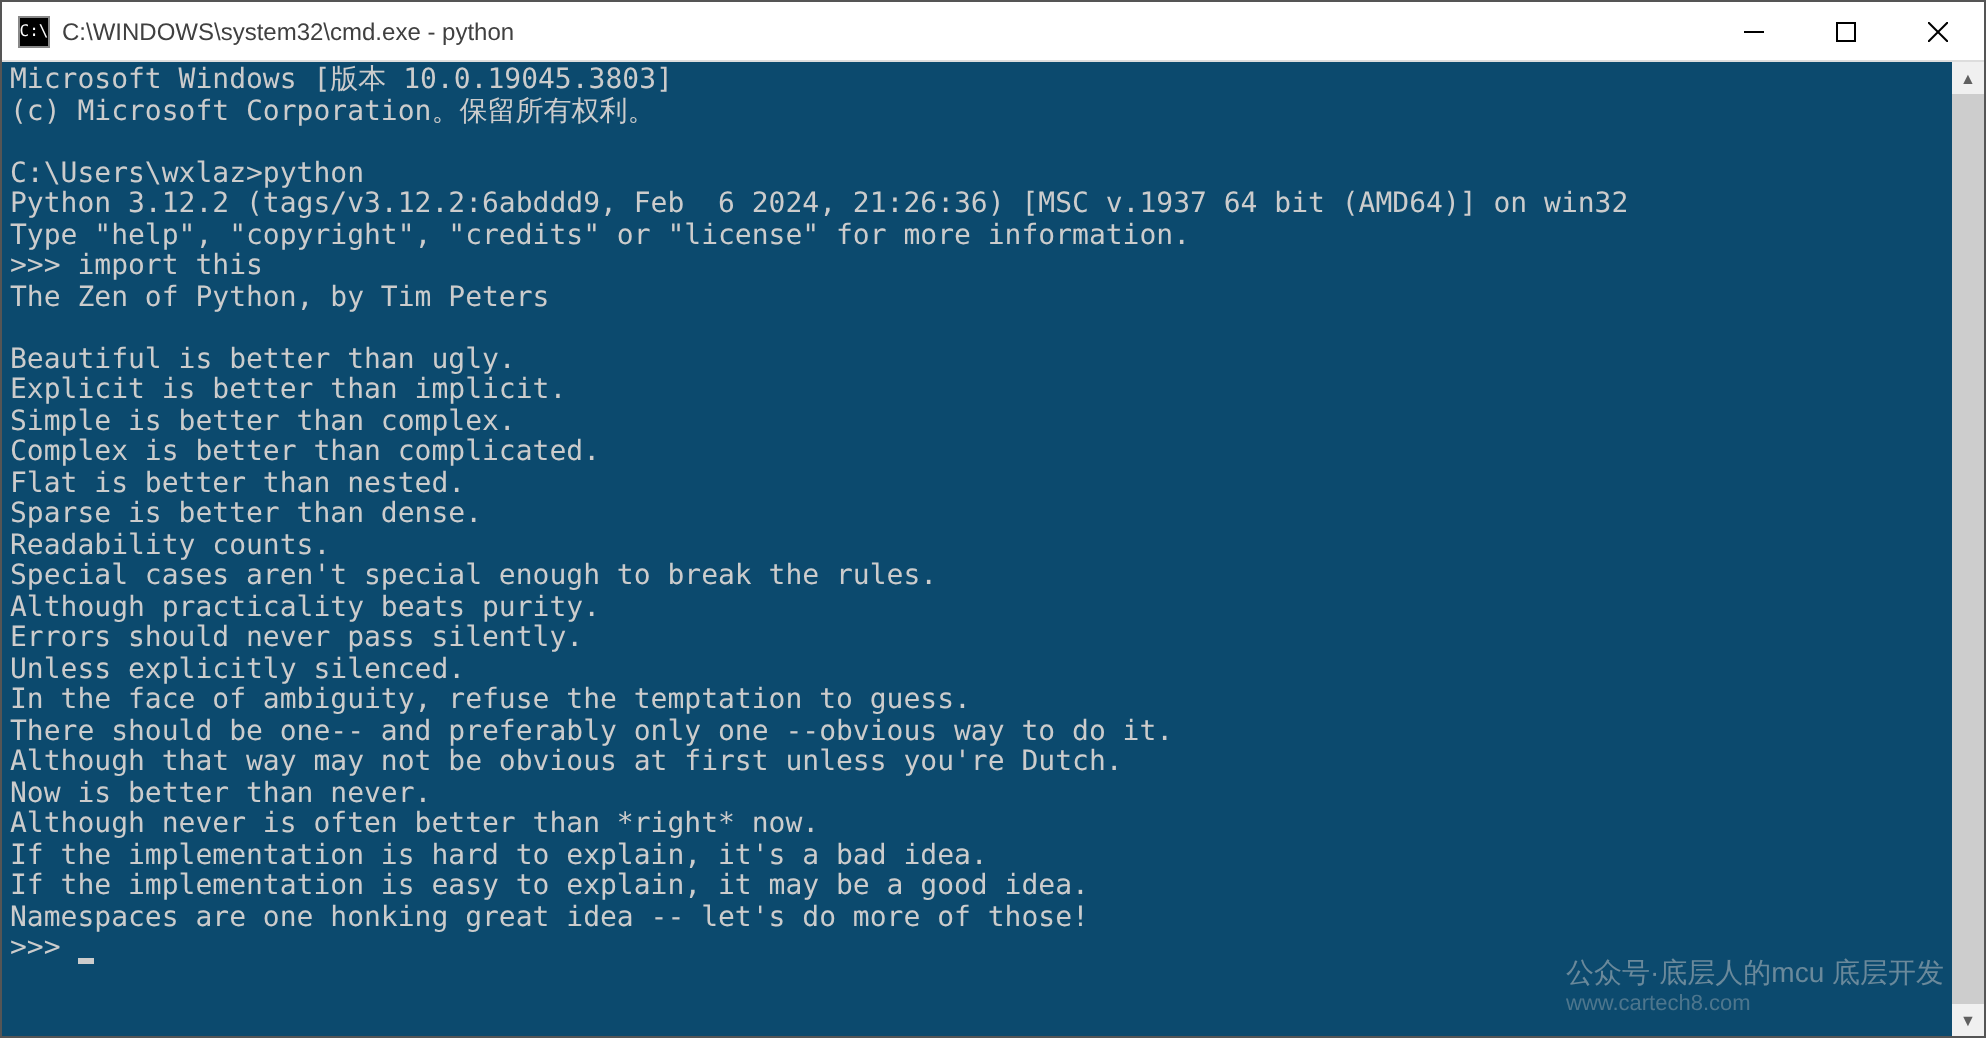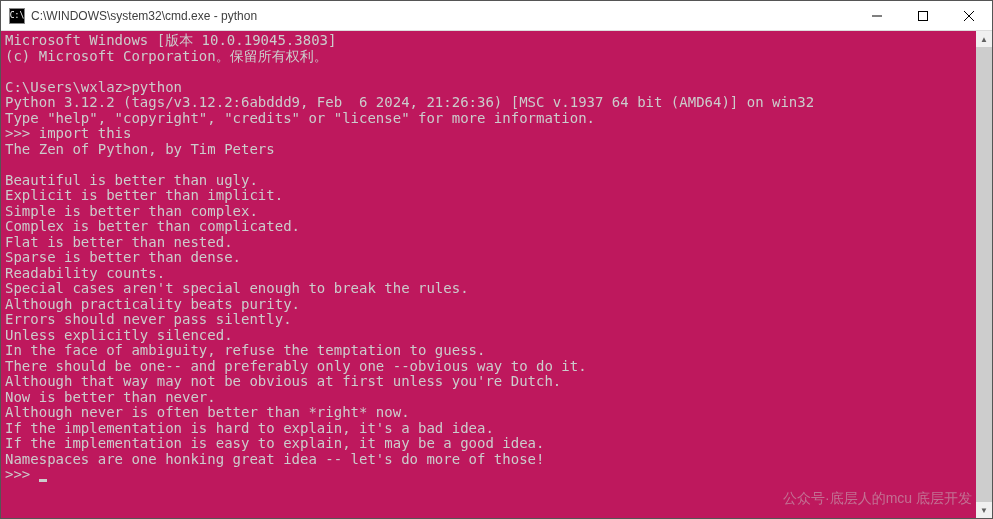--- a/index.html
+++ b/index.html
@@ -42,21 +42,21 @@
       height: 100%;
       display: flex;
       align-items: center;
       justify-content: center;
       font-family: "Segoe UI Symbol", sans-serif;
       font-size: 10px;
       color: #000;
       cursor: default;
     }
     .terminal {
-      background: #be185d;
+      background: #0c4a6e;
       height: calc(100% - 30px);
       display: flex;
       position: relative;
     }
     .terminal-content {
       flex: 1;
       padding: 2px 4px;
       font-family: "NSimSun", "SimSun", "Consolas", monospace;
       font-size: 14px;
       line-height: 15.5px;
@@ -166,14 +166,15 @@
 If the implementation is easy to explain, it may be a good idea.
 Namespaces are one honking great idea -- let's do more of those!
 &gt;&gt;&gt; <span class="cursor"></span></div>
   <div class="scrollbar">
     <div class="scroll-arrow up">▲</div>
     <div class="scroll-thumb"></div>
     <div class="scroll-arrow down">▼</div>
   </div>
   <div class="watermark">
     <div>公众号·底层人的mcu 底层开发</div>
+    <div class="watermark-sub">www.cartech8.com</div>
   </div>
 </div>
 
 </body></html>

